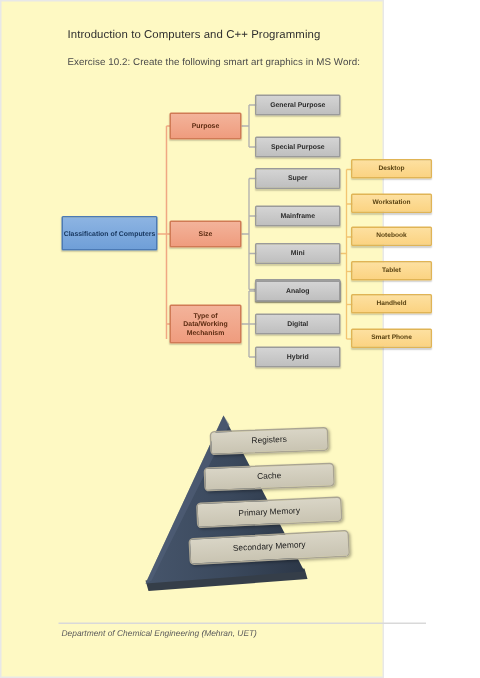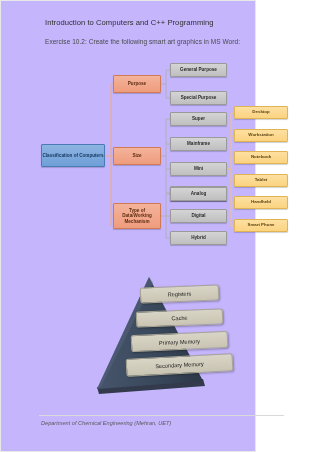--- a/index.html
+++ b/index.html
@@ -7,21 +7,21 @@
     width:320px;height:452px;
     background:#ffffff;
     font-family:"Liberation Sans", sans-serif;
     overflow:hidden;
   }
   #page{
     position:relative;
     width:256px;height:452px;
     box-sizing:border-box;
     border:1px solid #e8e8e8;
-    background:#c4b5fd;
+    background:#fef9c3;
   }
   
   .doc-title{
     position:absolute;left:44px;top:17px;
     font-size:7.6px;color:#2f2f2f;letter-spacing:.05px;
     white-space:nowrap;
   }
   .doc-sub{
     position:absolute;left:44px;top:37px;
     font-size:6.5px;color:#4a4a4a;letter-spacing:.05px;

